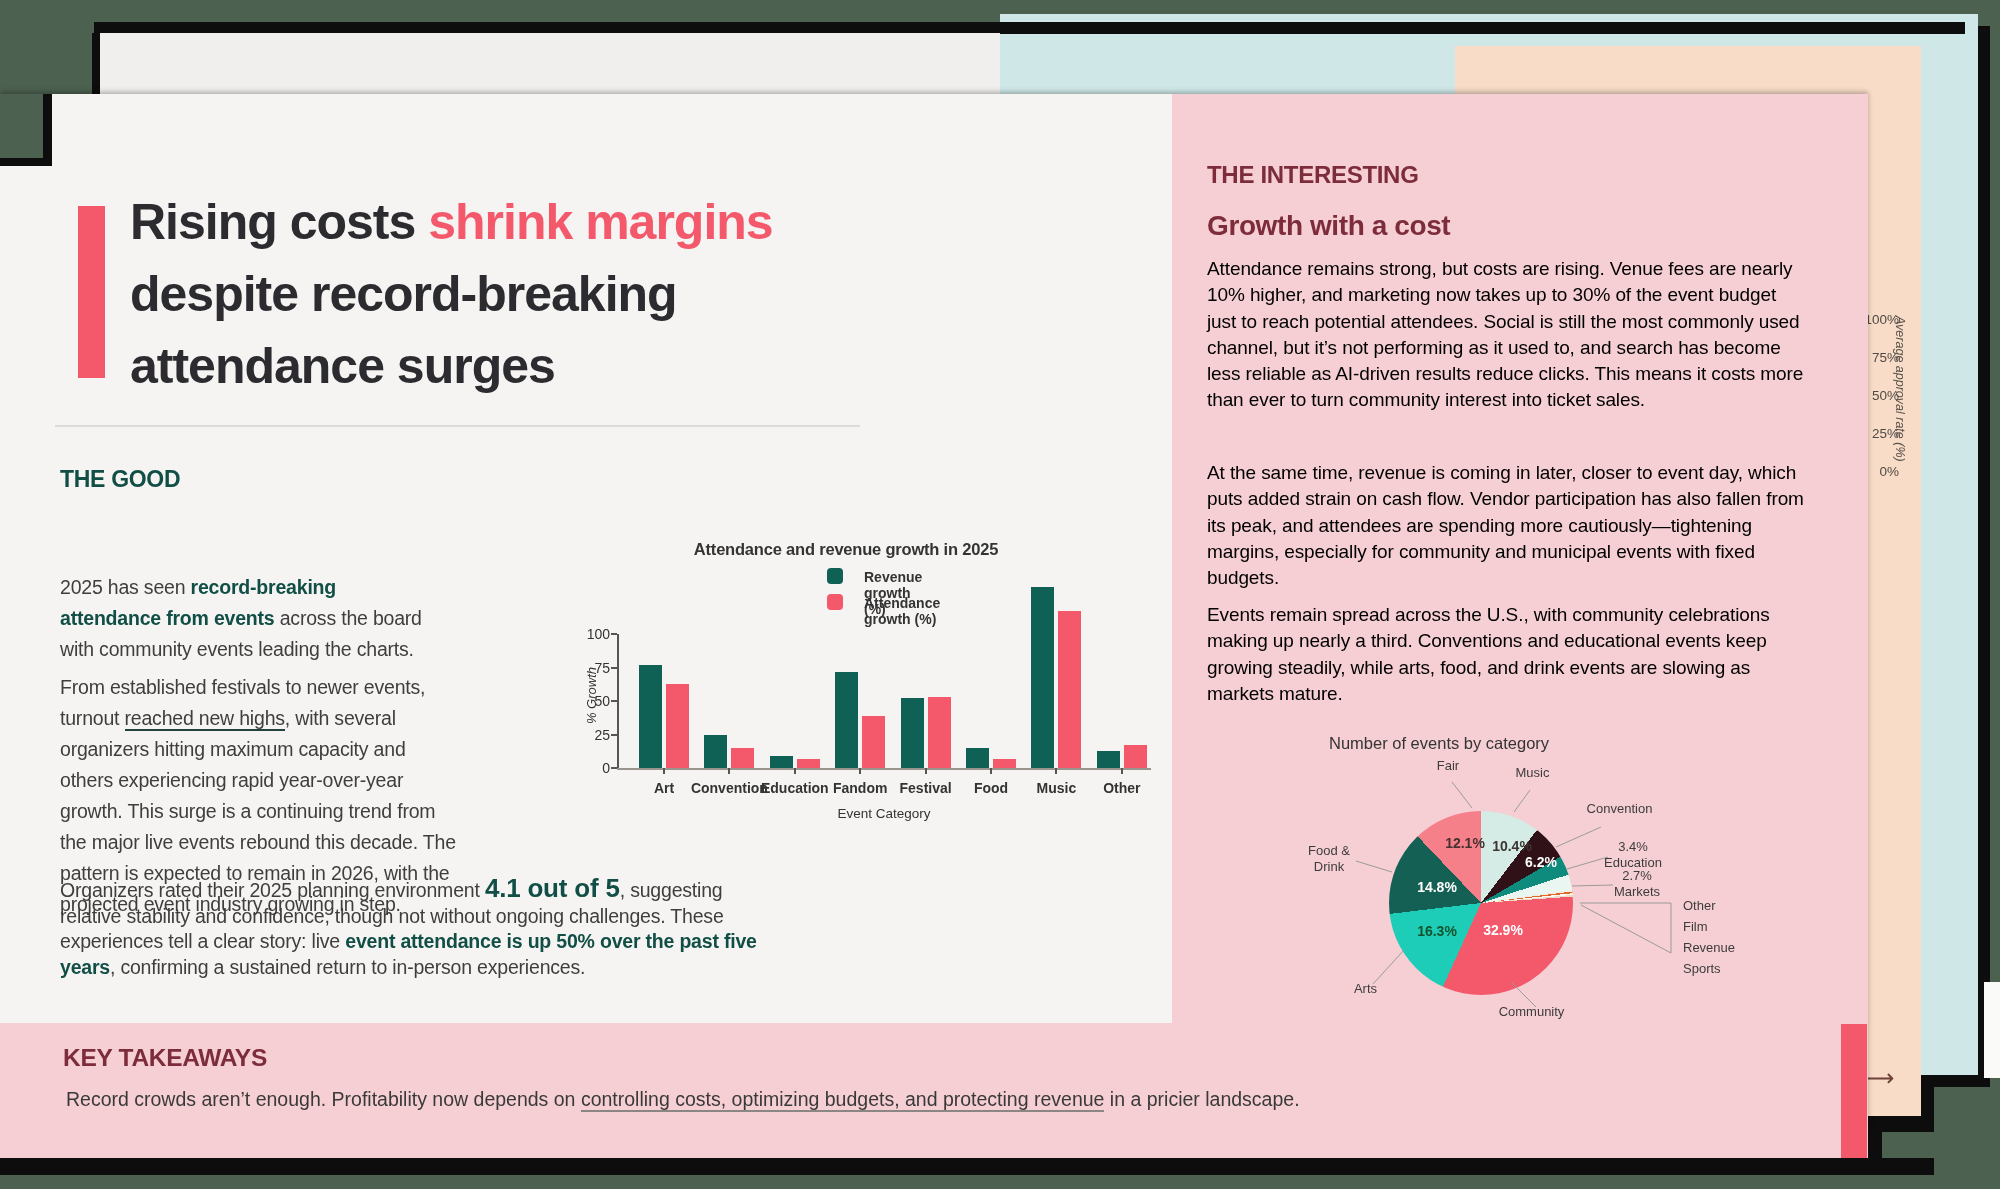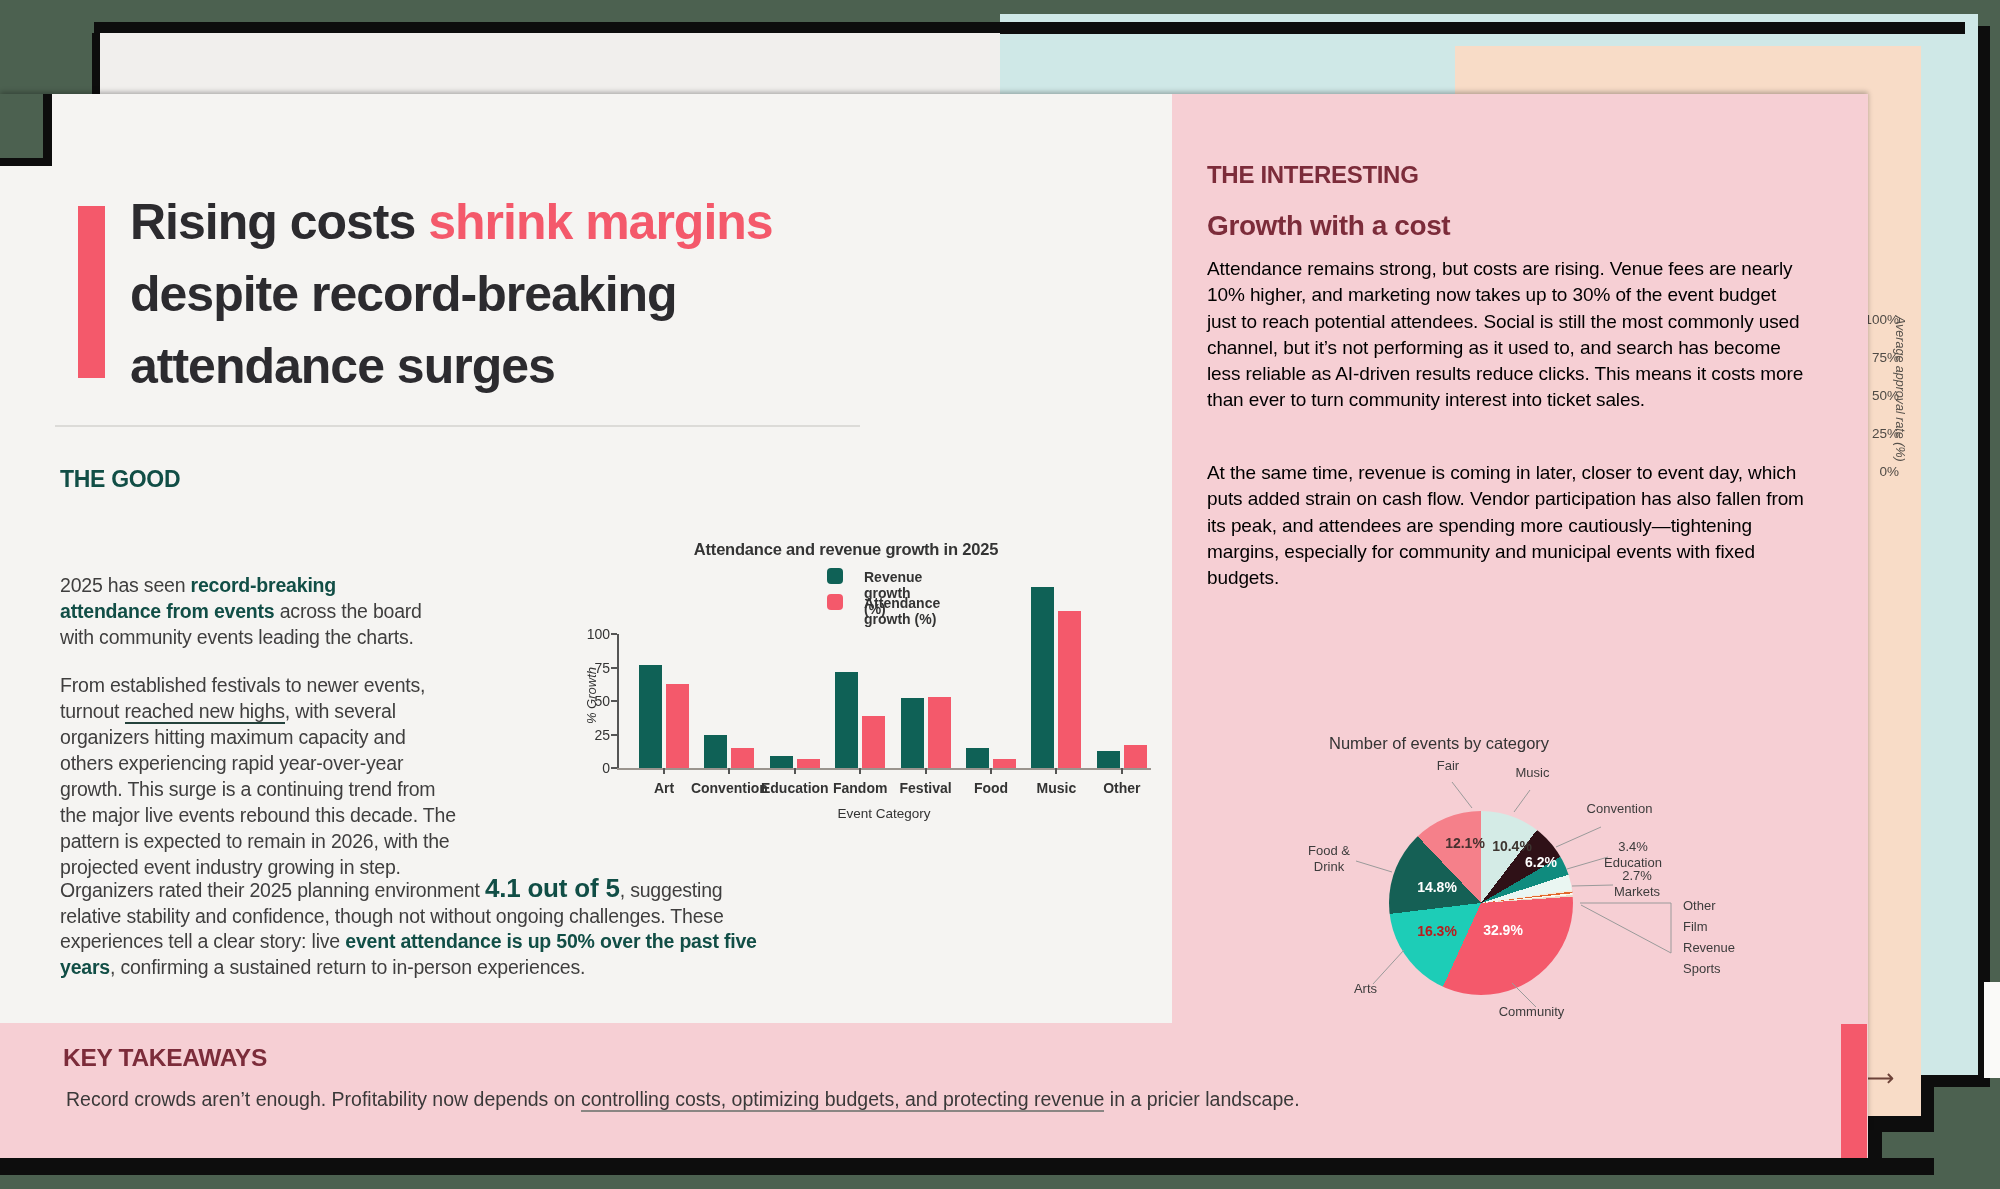--- a/index.html
+++ b/index.html
@@ -28,21 +28,21 @@
   #red-tab{left:1841px;top:930px;width:26px;height:136px;background:#f4596b;}
   
   #title-bar{left:78px;top:112px;width:27px;height:172px;background:#f4596b;}
   #main-title{left:130px;top:92px;width:900px;font-size:50px;line-height:72px;font-weight:700;
       letter-spacing:-1px;color:#2c2b2f;}
   #main-title .hl{color:#f4596b;}
   #divider{left:55px;top:331px;width:805px;height:2px;background:#dcdbd8;}
   
   .kicker-g{color:#114e46;font-weight:700;font-size:23px;letter-spacing:-0.3px;}
   .h2-g{color:#114e46;font-weight:700;font-size:27px;letter-spacing:-0.4px;}
-  .body-l{font-size:19.5px;line-height:26px;color:#3f3e3e;letter-spacing:-0.2px;}
+  .body-l{font-size:19.5px;line-height:31px;color:#3f3e3e;letter-spacing:-0.2px;}
   .tealbold{color:#114e46;font-weight:700;}
   .u-teal{text-decoration:none;border-bottom:2px solid #24423c;}
   .rating{color:#114e46;font-weight:700;font-size:26px;}
   
   .chart-title{font-size:16.5px;font-weight:700;color:#343434;text-align:center;letter-spacing:-0.2px;}
   .legend-row{position:absolute;height:18px;}
   .legend-swatch{position:absolute;left:0;top:0;width:16px;height:16px;border-radius:4px;}
   .legend-label{position:absolute;left:37px;top:1px;font-size:14px;font-weight:700;color:#333;}
   .bar{position:absolute;}
   .bar-cat{position:absolute;width:90px;text-align:center;font-size:14px;font-weight:700;color:#333;}
@@ -129,20 +129,21 @@
     <div class="abs" id="bar-vaxis"></div>
     <div class="abs" id="bar-haxis"></div>
     <div class="abs" id="bar-ylabel">% Growth</div>
     <div class="abs" id="bar-xlabel">Event Category</div>
     <div id="bar-plot"></div>
 
     <div class="abs kicker-m" style="left:1207px;top:67px;">THE INTERESTING</div>
     <div class="abs h2-m" style="left:1207px;top:116px;">Growth with a cost</div>
     <p class="abs body-r" style="left:1207px;top:162px;margin:0;">Attendance remains strong, but costs are rising. Venue fees are nearly 10% higher, and marketing now takes up to 30% of the event budget just to reach potential attendees. Social is still the most commonly used channel, but it’s not performing as it used to, and search has become less reliable as AI-driven results reduce clicks. This means it costs more than ever to turn community interest into ticket sales.</p>
     <p class="abs body-r" style="left:1207px;top:366px;margin:0;">At the same time, revenue is coming in later, closer to event day, which puts added strain on cash flow. Vendor participation has also fallen from its peak, and attendees are spending more cautiously—tightening margins, especially for community and municipal events with fixed budgets.</p>
+    <p class="abs body-r" style="left:1207px;top:508px;margin:0;">Events remain spread across the U.S., with community celebrations making up nearly a third. Conventions and educational events keep growing steadily, while arts, food, and drink events are slowing as markets mature.</p>
 
     <div class="abs" id="pie-title">Number of events by category</div>
     <div class="abs" id="pie" style="background: conic-gradient(rgb(212, 235, 230) 0deg, rgb(212, 235, 230) 37.44deg, rgb(47, 17, 23) 37.44deg, rgb(47, 17, 23) 59.76deg, rgb(15, 139, 126) 59.76deg, rgb(15, 139, 126) 72deg, rgb(234, 246, 242) 72deg, rgb(234, 246, 242) 81.72deg, rgb(243, 236, 221) 81.72deg, rgb(243, 236, 221) 82.8deg, rgb(226, 103, 42) 82.8deg, rgb(226, 103, 42) 83.88deg, rgb(253, 248, 242) 83.88deg, rgb(253, 248, 242) 84.96deg, rgb(233, 220, 201) 84.96deg, rgb(233, 220, 201) 86.04deg, rgb(244, 89, 107) 86.04deg, rgb(244, 89, 107) 204.48deg, rgb(29, 205, 183) 204.48deg, rgb(29, 205, 183) 263.16deg, rgb(21, 96, 85) 263.16deg, rgb(21, 96, 85) 316.44deg, rgb(245, 128, 138) 316.44deg, rgb(245, 128, 138) 360deg);"></div>
 
     <svg class="abs leader" width="460" height="420" style="left:1280px;top:640px;pointer-events:none;">
       <g stroke="#9a9a9a" stroke-width="1" fill="none">
         <line x1="172" y1="48" x2="192" y2="74"></line>
         <line x1="250" y1="56" x2="234" y2="78"></line>
         <line x1="321" y1="93" x2="276" y2="113"></line>
         <line x1="328" y1="123" x2="287" y2="135"></line>
@@ -153,21 +154,21 @@
         <line x1="300" y1="169" x2="391" y2="169"></line>
         <line x1="391" y1="169" x2="391" y2="219"></line>
         <line x1="301" y1="171" x2="391" y2="219"></line>
       </g>
     </svg>
 
     <div class="abs pie-in" style="left: 1438px; top: 741px; color: rgb(71, 49, 47);">12.1%</div>
     <div class="abs pie-in" style="left: 1485px; top: 744px; color: rgb(61, 53, 48);">10.4%</div>
     <div class="abs pie-in" style="left: 1514px; top: 760px; color: rgb(255, 255, 255);">6.2%</div>
     <div class="abs pie-in" style="left: 1410px; top: 785px; color: rgb(255, 255, 255);">14.8%</div>
-    <div class="abs pie-in" style="left: 1410px; top: 829px; color: #b91c1c;">16.3%</div>
+    <div class="abs pie-in" style="left: 1410px; top: 829px; color: #14532d;">16.3%</div>
     <div class="abs pie-in" style="left: 1476px; top: 828px; color: rgb(255, 255, 255);">32.9%</div>
 
     <div class="abs pie-out" style="left:1423px;top:664px;width:50px;">Fair</div>
     <div class="abs pie-out" style="left:1505px;top:671px;width:55px;">Music</div>
     <div class="abs pie-out" style="left:1572px;top:707px;width:95px;">Convention</div>
     <div class="abs pie-out" style="left:1593px;top:745px;width:80px;"><span>3.4%</span><br><span>Education</span></div>
     <div class="abs pie-out" style="left:1597px;top:774px;width:80px;"><span>2.7%</span><br><span>Markets</span></div>
     <div class="abs pie-out" style="left:1298px;top:749px;width:62px;">Food &amp; Drink</div>
     <div class="abs pie-out" style="left:1343px;top:887px;width:45px;">Arts</div>
     <div class="abs pie-out" style="left:1484px;top:910px;width:95px;">Community</div>

